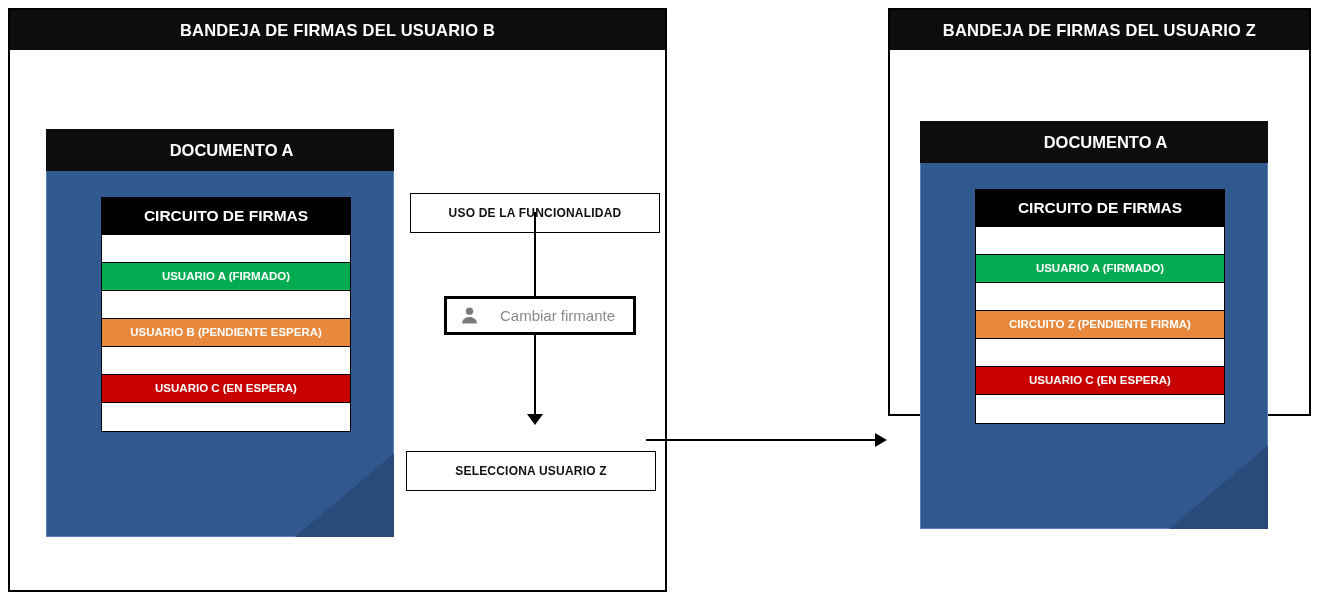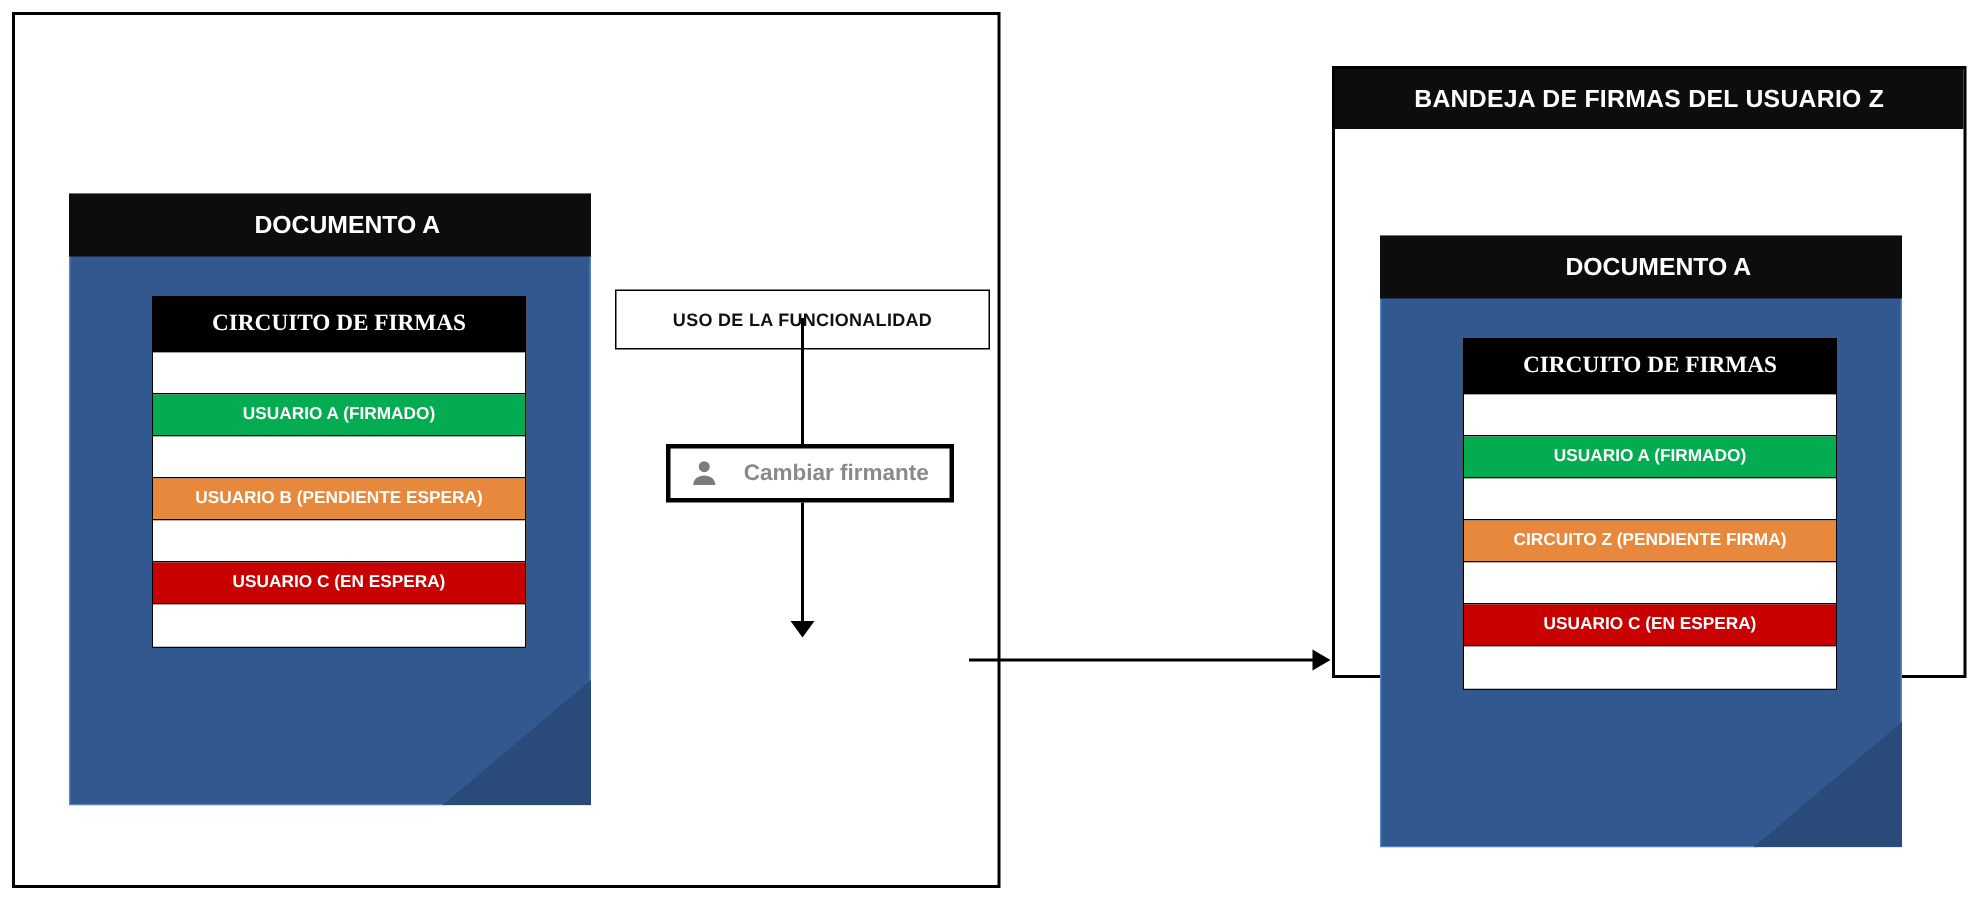--- a/index.html
+++ b/index.html
@@ -16,21 +16,21 @@
   }
 
   
   .panel {
     position: absolute;
     border: 2px solid #000000;
     background: #ffffff;
     box-sizing: border-box;
   }
   #panel-left  { left: 8px;   top: 8px; width: 659px; height: 584px; }
-  #panel-right { left: 888px; top: 8px; width: 423px; height: 408px; margin-top: 36px; }
+  #panel-right { left: 888px; top: 8px; width: 423px; height: 408px; }
 
   .panel-title {
     position: absolute;
     left: 0; top: 0; right: 0;
     height: 40px;
     background: #0d0d0d;
     color: #ffffff;
     font-size: 16.5px;
     font-weight: bold;
     letter-spacing: .2px;
@@ -98,21 +98,20 @@
     background: #000000;
     color: #ffffff;
     font-size: 15.5px;
     font-weight: bold;
     height: 37px;
     display: flex;
     align-items: center;
     justify-content: center;
     border-bottom: 1px solid #000000;
     box-sizing: border-box;
-    font-family: Liberation Serif, serif;
   }
   .circuit-row {
     height: 28px;
     display: flex;
     align-items: center;
     justify-content: center;
     font-size: 11.5px;
     font-weight: bold;
     color: #ffffff;
     border-bottom: 1px solid #000000;
@@ -150,21 +149,21 @@
     background: #ffffff;
     box-sizing: border-box;
     display: flex;
     align-items: center;
     gap: 10px;
     padding-left: 12px;
   }
   .ui-button .label {
     font-size: 15px;
     color: #8a8a8a;
-    font-weight: bold;
+    font-weight: normal;
     flex: 1;
     text-align: center;
     padding-right: 8px;
   }
   .person-icon {
     width: 21px;
     height: 21px;
     flex: 0 0 auto;
     display: block;
   }
@@ -189,20 +188,21 @@
     width: 0; height: 0;
     border-top: 7px solid transparent;
     border-bottom: 7px solid transparent;
     border-left: 12px solid #000000;
   }
 </style>
 </head>
 <body>
 
 <div class="panel" id="panel-left">
+  <div class="panel-title">BANDEJA DE FIRMAS DEL USUARIO B</div>
 
   <div class="doc" id="doc-left">
     <div class="doc-body"></div>
     <div class="doc-fold"></div>
     <div class="doc-title">DOCUMENTO A</div>
 
     <div class="circuit">
       <div class="circuit-header">CIRCUITO DE FIRMAS</div>
       <div id="circuit-rows-left">
           <div class="circuit-row blank" style="background: rgb(255, 255, 255); color: rgb(255, 255, 255);"></div>
@@ -224,20 +224,21 @@
     <svg class="person-icon" viewBox="0 0 24 24" aria-hidden="true">
       <circle cx="12" cy="7" r="4.2" fill="#7b7b7b"></circle>
       <path d="M3.6 21c0-4.6 3.8-7.2 8.4-7.2s8.4 2.6 8.4 7.2z" fill="#7b7b7b"></path>
     </svg>
     <span class="label">Cambiar firmante</span>
   </div>
 
   <div class="conn vline" style="left:524px; top:325px; height:82px;"></div>
   <div class="arrow-down" style="left:517px; top:404px;"></div>
 
+  <div class="flow-box" id="flow-box-bottom">SELECCIONA USUARIO Z</div>
 </div>
 
 <div class="conn hline" style="left:646px; top:439px; width:236px;"></div>
 <div class="arrow-right" style="left:875px; top:433px;"></div>
 
 <div class="panel" id="panel-right">
   <div class="panel-title">BANDEJA DE FIRMAS DEL USUARIO Z</div>
 
   <div class="doc" id="doc-right" style="left:30px; top:111px;">
     <div class="doc-body"></div>

